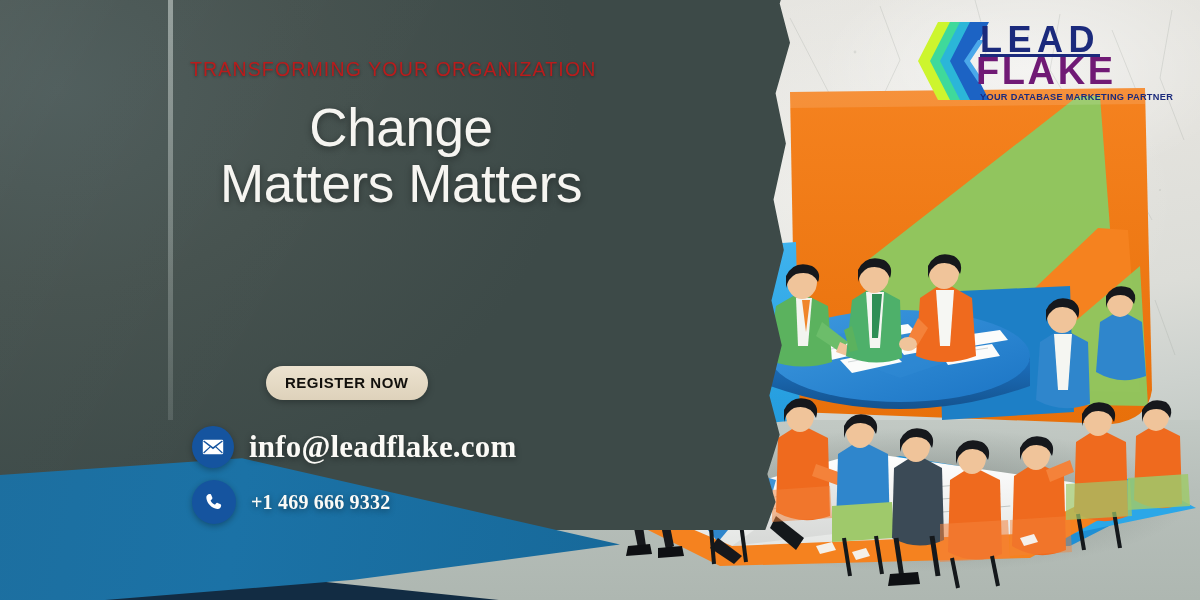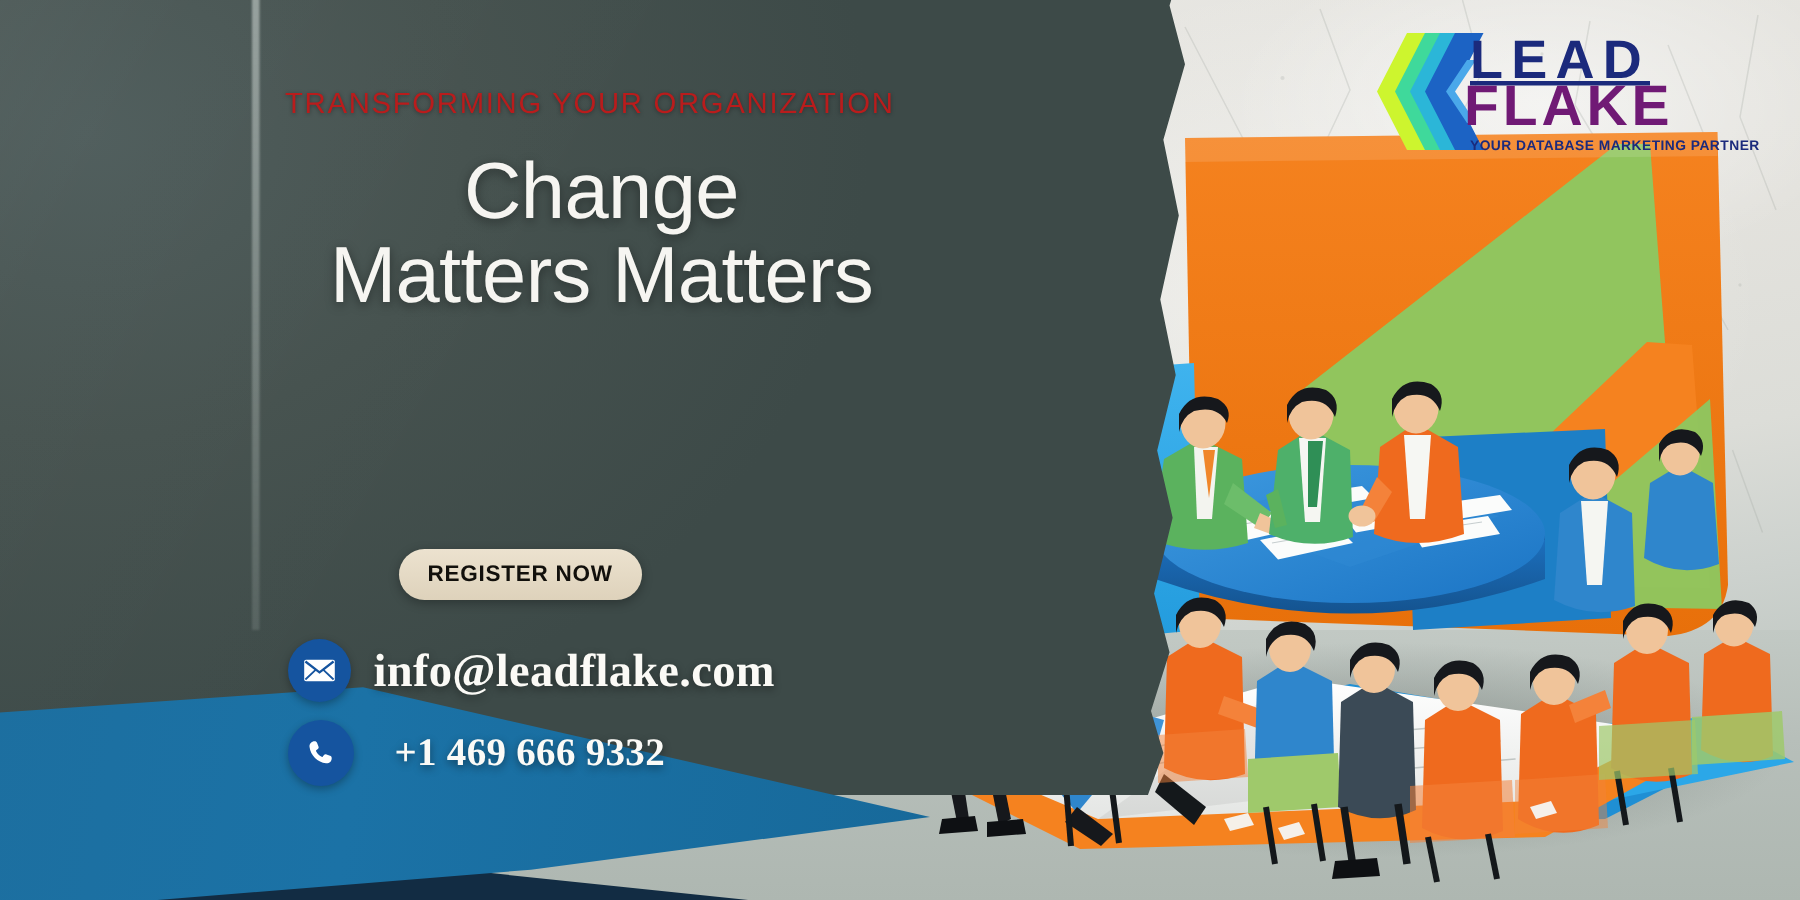--- a/index.html
+++ b/index.html
@@ -112,21 +112,21 @@
     box-shadow:0 2px 6px rgba(0,0,0,.30);
     flex:0 0 auto;
   }
   #contact-phone .c-icon { width:44px; height:44px; }
   .c-text {
     font-family:"Liberation Serif", serif;
     font-size:31px; font-weight:bold; color:#fbfaf6;
     white-space:nowrap; letter-spacing:.2px;
     text-shadow:0 2px 6px rgba(0,0,0,.42);
   }
-  #contact-phone .c-text { font-size:26px;margin-left:12px; }
+  #contact-phone .c-text { font-size:20px; }
 
   
   .logo { position:absolute; left:908px; top:16px; width:232px; height:92px; }
   .logo-chevrons { position:absolute; left:0; top:4px; width:84px; height:82px; }
   .logo-word-lead {
     position:absolute; left:72px; top:6px;
     font-size:36px; font-weight:bold; letter-spacing:5.5px;
     color:#1b2a7c; line-height:36px;text-decoration:underline;
   }
   .logo-word-flake {

